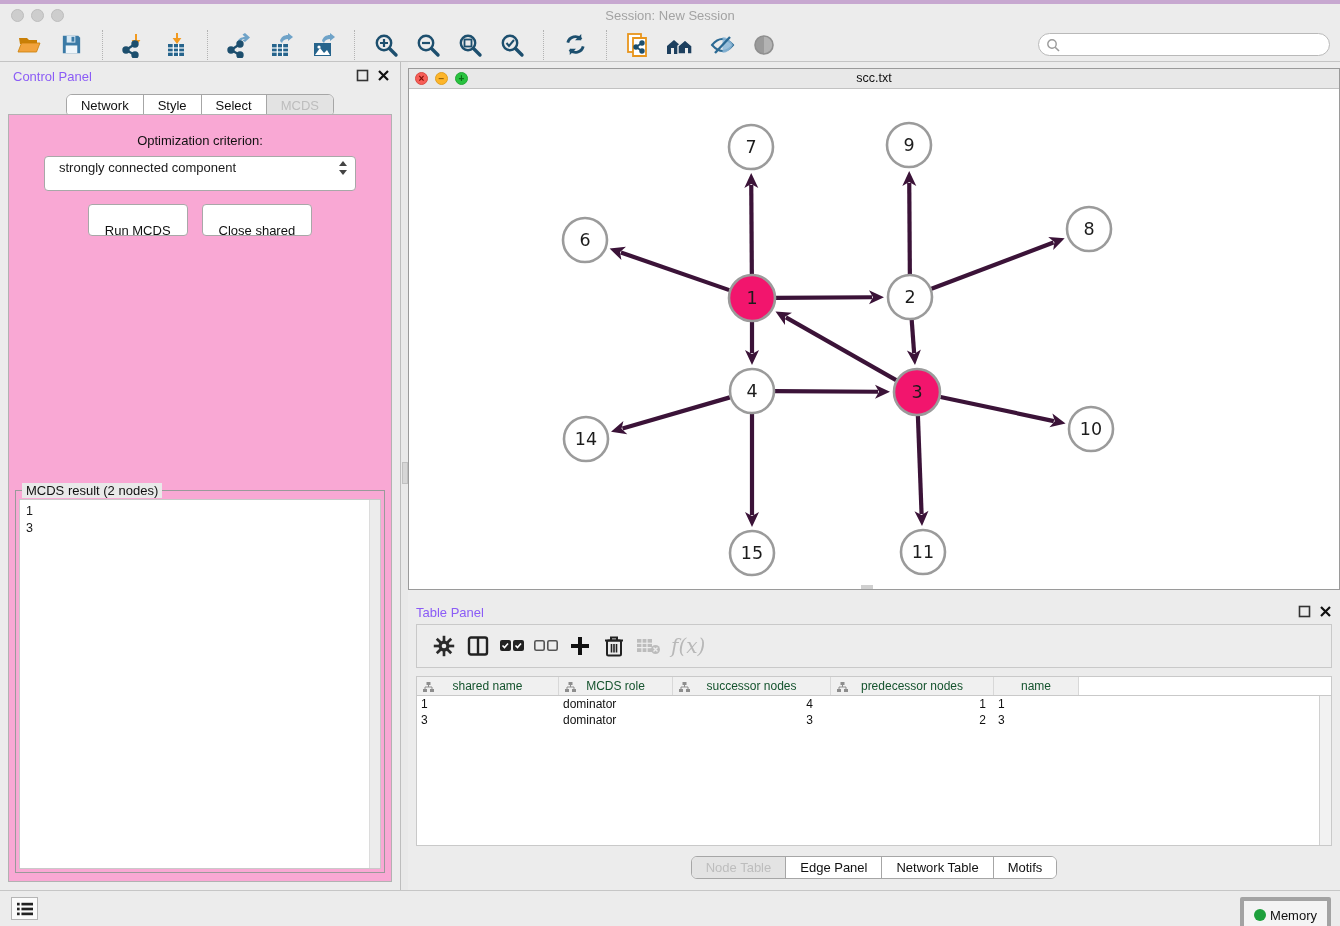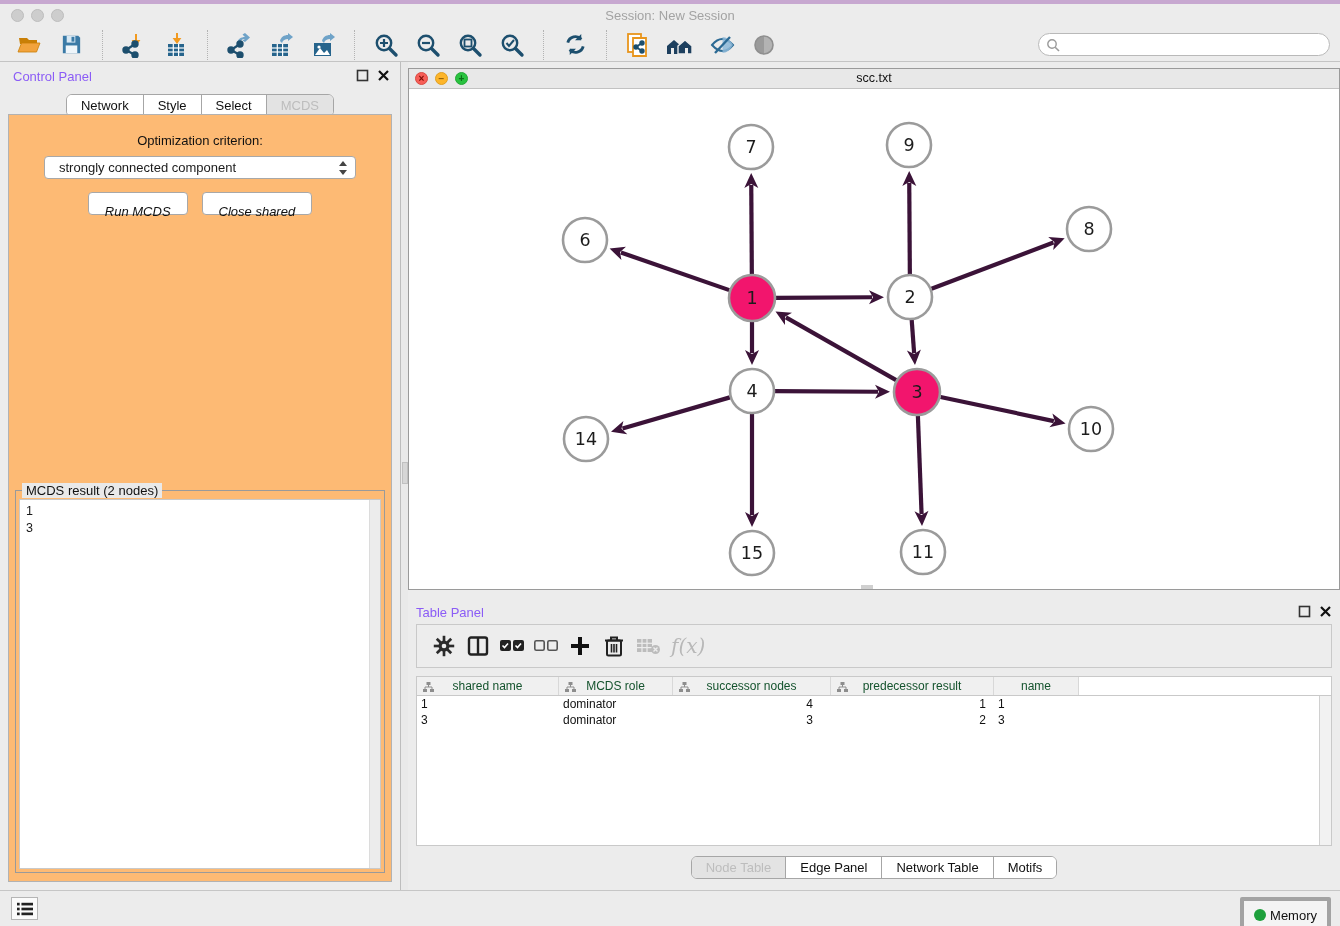--- a/index.html
+++ b/index.html
@@ -34,29 +34,29 @@
   .panel-header { position:relative; height:28px; }
   .panel-header .ph-title { position:absolute; left:13px; top:7px; font-size:13px; color:#8b5cf6; }
   .ph-icons { position:absolute; right:10px; top:7px; display:flex; gap:8px; }
   .cp-tabs { position:absolute; left:0; top:32px; width:100%; display:flex; justify-content:center; }
   .seg { display:flex; border:1px solid #a6a6a6; border-radius:6px; overflow:hidden; background:#fff; }
   .seg .tab { padding:3px 14px; font-size:13px; background:#fff; color:#111;
               border-right:1px solid #a6a6a6; text-align:right; }
   .seg .tab:last-child { border-right:none; }
   .seg .tab.sel-dim { background:#e3e3e3; color:#bdbdbd; }
   .cp-content { position:absolute; left:8px; top:52px; width:384px; height:768px;
-                border:1px solid #b2b2b2; background:#fdba74; }
+                border:1px solid #b2b2b2; background:#f9a8d4; }
   .opt-label { margin-top:18px; text-align:center; font-size:13px; color:#111; }
-  .dropdown { position:relative; margin:8px auto 0 auto; width:312px; height:23px; background:#fff;
+  .dropdown { position:relative; margin:8px auto 0 auto; width:312px; height:35px; background:#fff;
               border:1px solid #a8a8a8; border-radius:4px; line-height:21px; padding-left:14px;
               font-size:13px; }
   .dropdown .chev { position:absolute; right:7px; top:3px; }
   .btn-row { display:flex; justify-content:center; gap:14px; margin-top:13px; }
   .pbtn { background:#fff; border:1px solid #a8a8a8; border-radius:4px; height:23px;
-          padding:8px 16px; font-size:13px; line-height:21px; color:#111;font-style:italic; }
+          padding:15px 16px; font-size:13px; line-height:21px; color:#111; }
   .result-group { position:absolute; left:6px; top:375px; width:370px; height:383px;
                   border:1px solid #9a9a9a; }
   .result-legend { position:absolute; left:6px; top:-8px; background:#e9e9e9; padding:0 4px;
                    font-size:13px; color:#111; }
   .result-box { position:absolute; left:3px; top:8px; right:3px; bottom:3px; background:#fff;
                 border:1px solid #c9c9c9; white-space:pre; font-size:12.5px; padding:3px 6px;
                 line-height:17px; overflow:hidden; }
   .result-scroll { position:absolute; right:4px; top:9px; width:11px; bottom:4px;
                    background:#ececec; border-left:1px solid #dcdcdc; }
 
@@ -531,21 +531,21 @@
           </div>
           <div class="th-cell" style="width: 163px;">
             <svg width="11" height="11" viewBox="0 0 11 11">
               <g fill="#8d8d8d">
                 <rect x="3.5" y="0" width="4" height="3"></rect>
                 <rect x="0" y="7" width="4" height="3"></rect>
                 <rect x="7" y="7" width="4" height="3"></rect>
               </g>
               <path d="M5.5 3v2M2 7V5h7v2" fill="none" stroke="#8d8d8d" stroke-width="1"></path>
             </svg>
-            <span>predecessor result</span>
+            <span>predecessor nodes</span>
           </div>
           <div class="th-cell" style="width: 85px;">
             <span>name</span>
           </div>
           <div class="th-rest"></div>
         </div>
       <div id="table-body">
           <div class="tp-row">
             <div class="td-cell" style="width: 142px; text-align: left;">1</div>
             <div class="td-cell" style="width: 114px; text-align: left;">dominator</div>

